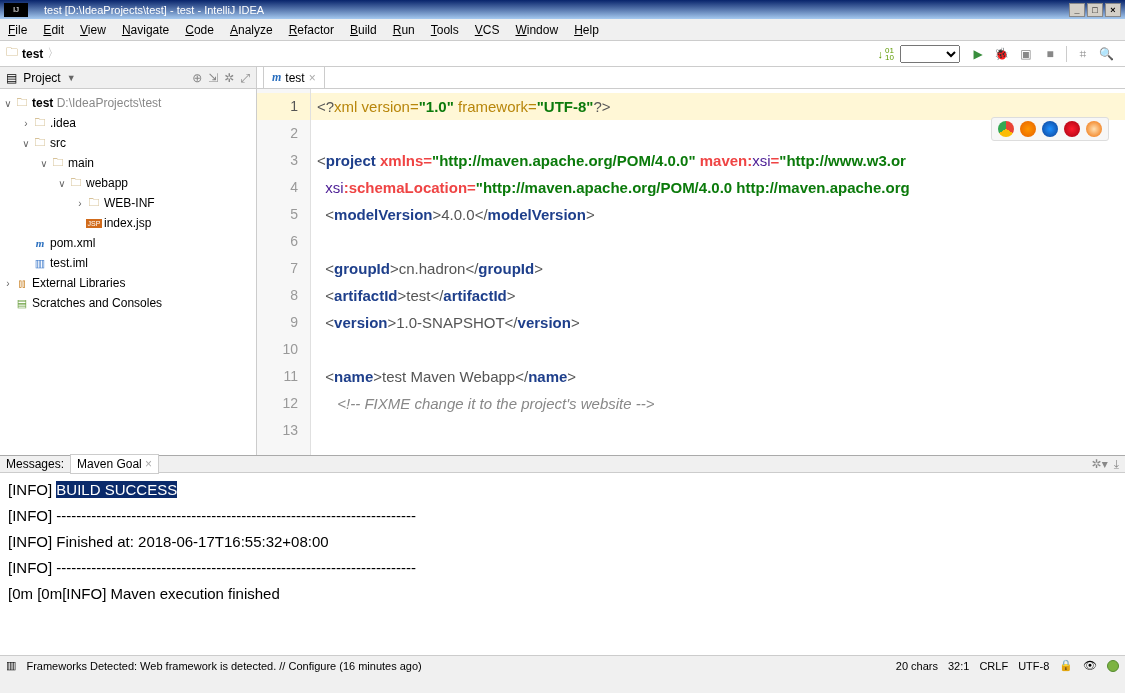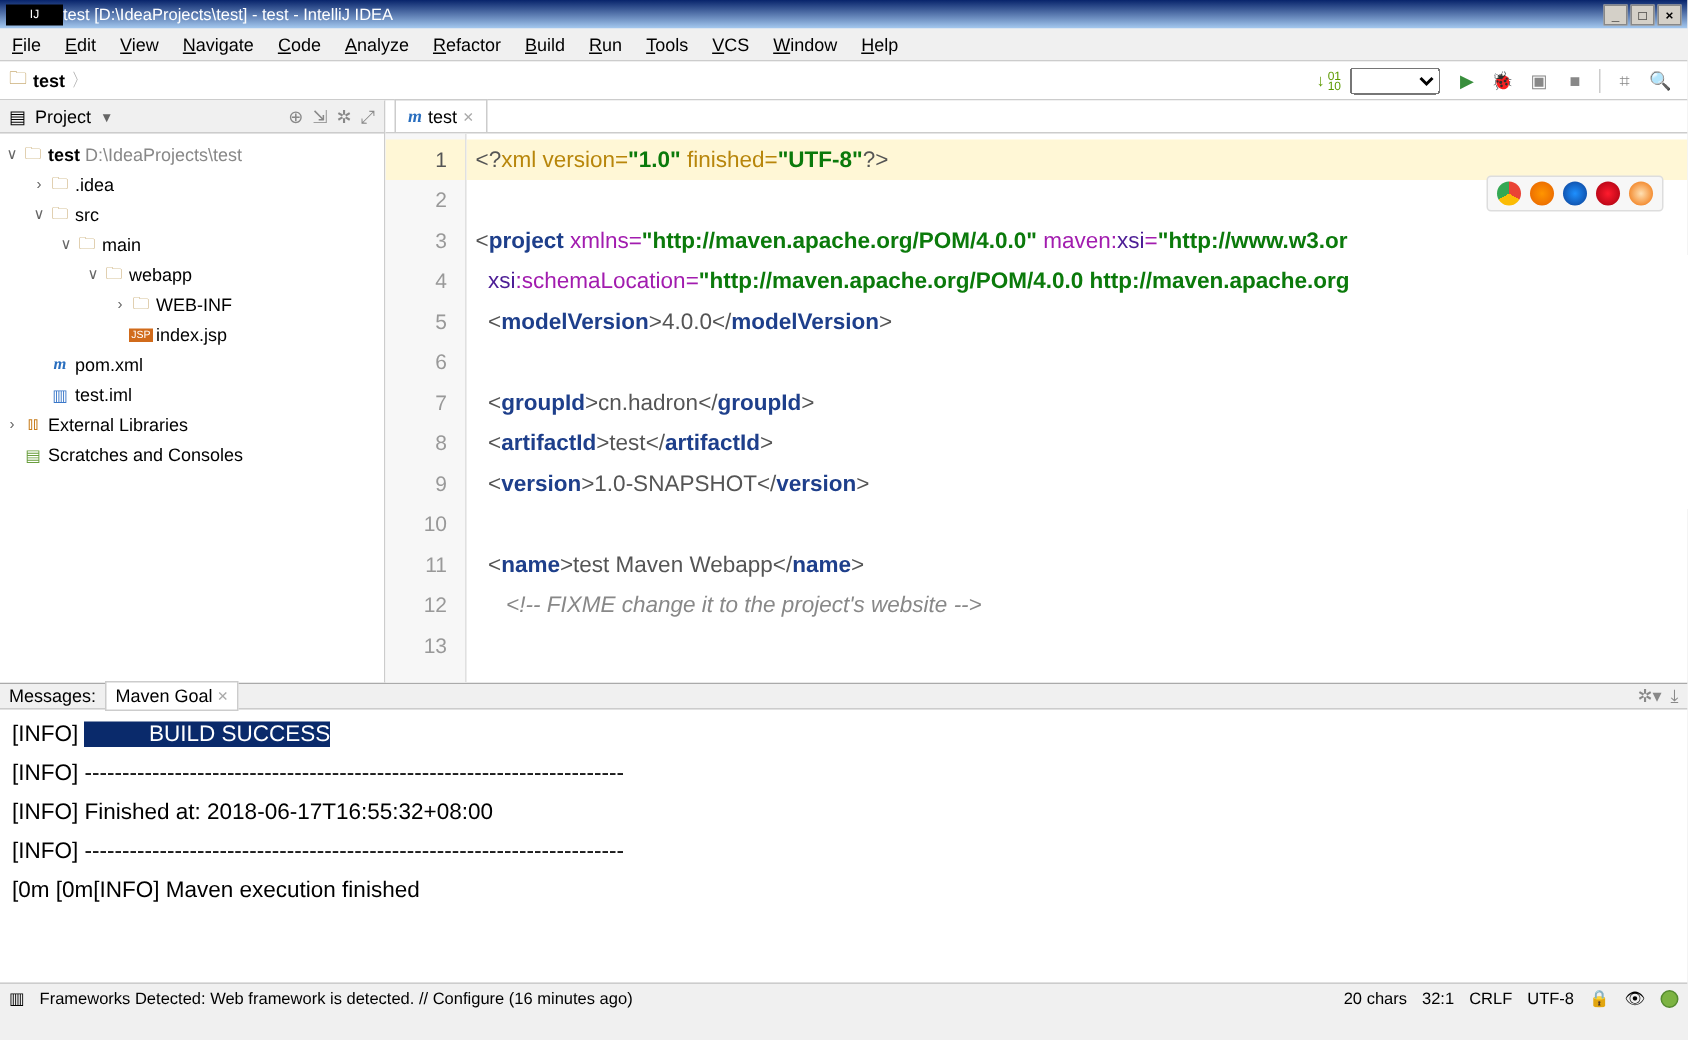--- a/index.html
+++ b/index.html
@@ -37,47 +37,47 @@
 .edtab { padding:3px 8px; border:1px solid #ccc; border-bottom:none; background:#fff; display:flex; align-items:center; gap:4px;}
 .editor { flex:1; display:flex; overflow:hidden; position:relative;}
 .gutter { width:54px; background:#f7f7f7; border-right:1px solid #e0e0e0; text-align:right; color:#999; font-family:Consolas,monospace; font-size:14px; padding-top:4px;}
 .gutter div { height:27px; padding-right:12px; line-height:27px;}
 .gutter div.cur { background:#fff7d6; color:#555;}
 .code { flex:1; font-family:Consolas,monospace; font-size:15px; padding-top:4px; overflow:hidden;}
 .code .ln { height:27px; line-height:27px; white-space:pre; padding-left:6px;}
 .code .ln.cur { background:#fff7d6; }
 .t-proc { color:#b8860b;}
 .t-tag  { color:#1e3f8b; font-weight:bold;}
-.t-attr { color:#a21caf;}
+.t-attr { color:#ef4444;font-weight:bold;}
 .t-nsattr { color:#4c1d95; }
 .t-str  { color:#0b7a0b; font-weight:bold;}
 .t-txt  { color:#555;}
 .t-com  { color:#888; font-style:italic;margin-left:12px;}
 .t-brk  { color:#555;}
 .browsericons { position:absolute; top:28px; right:16px; display:flex; gap:6px; background:#f7f7f7; border:1px solid #ddd; padding:3px 6px; border-radius:3px;}
 .bi { width:16px; height:16px; border-radius:50%; }
 
 .msgs { height:200px; display:flex; flex-direction:column; border-top:1px solid #aaa; background:#fff;}
 .msgs .head { height:17px; background:#f0f0f0; border-bottom:1px solid #ccc; display:flex; align-items:center; padding:2px 6px; font-size:12px; gap:6px;}
 .msgs .head .tab { padding:2px 6px; background:#fff; border:1px solid #ccc;}
 .msgs .head .spacer{flex:1;}
 .msgs .out { flex:1; font-family:Consolas,monospace; font-size:15px; padding:4px 8px; line-height:26px; overflow:auto;}
-.msgs .out .hi { background:#0a2a6b; color:#fff;padding-left:43px;}
+.msgs .out .hi { background:#0a2a6b; color:#fff;}
 
 .status { height:20px; background:#f0f0f0; border-top:1px solid #ccc; display:flex; align-items:center; font-size:11px; padding:0 6px; gap:10px;}
 .status .spacer{flex:1;}
 .folder-ic { color:#b38b3d;}
 .module-ic { color:#2a6fbf; font-weight:bold; font-family:serif; font-style:italic;}
 .dot-green { width:12px; height:12px; border-radius:50%; background:#7cb342; border:1px solid #558b2f;}
 </style>
 </head>
 <body>
 
 <div class="titlebar">
-  <span style="background:#000;color:#fff;width:38px;height:14px;display:inline-flex;align-items:center;justify-content:center;font-size:8px;margin-right:0;">IJ</span>
+  <span style="background:#000;color:#fff;width:24px;height:14px;display:inline-flex;align-items:center;justify-content:center;font-size:8px;margin-right:16px;">IJ</span>
   <span>test [D:\IdeaProjects\test] - test - IntelliJ IDEA</span>
   <div class="spacer"></div>
   <div class="wbtn">_</div>
   <div class="wbtn">□</div>
   <div class="wbtn">×</div>
 </div>
 
 <div class="menubar" id="menubar">
     <span><u>F</u>ile</span>
     <span><u>E</u>dit</span>
@@ -194,21 +194,21 @@
           <div>6</div>
           <div>7</div>
           <div>8</div>
           <div>9</div>
           <div>10</div>
           <div>11</div>
           <div>12</div>
           <div>13</div>
         </div>
       <div class="code" id="code">
-          <div class="ln cur"><span class="t-brk">&lt;?</span><span class="t-proc">xml version=</span><span class="t-str">"1.0"</span><span class="t-proc"> finished=</span><span class="t-str">"UTF-8"</span><span class="t-brk">?&gt;</span></div>
+          <div class="ln cur"><span class="t-brk">&lt;?</span><span class="t-proc">xml version=</span><span class="t-str">"1.0"</span><span class="t-proc"> framework=</span><span class="t-str">"UTF-8"</span><span class="t-brk">?&gt;</span></div>
           <div class="ln"></div>
           <div class="ln"><span class="t-brk">&lt;</span><span class="t-tag">project</span><span> </span><span class="t-attr">xmlns=</span><span class="t-str">"http://maven.apache.org/POM/4.0.0"</span><span> </span><span class="t-attr">maven:</span><span class="t-nsattr">xsi</span><span class="t-attr">=</span><span class="t-str">"http://www.w3.or</span></div>
           <div class="ln"><span>  </span><span class="t-nsattr">xsi</span><span class="t-attr">:schemaLocation=</span><span class="t-str">"http://maven.apache.org/POM/4.0.0 http://maven.apache.org</span></div>
           <div class="ln"><span>  </span><span class="t-brk">&lt;</span><span class="t-tag">modelVersion</span><span class="t-brk">&gt;</span><span class="t-txt">4.0.0</span><span class="t-brk">&lt;/</span><span class="t-tag">modelVersion</span><span class="t-brk">&gt;</span></div>
           <div class="ln"></div>
           <div class="ln"><span>  </span><span class="t-brk">&lt;</span><span class="t-tag">groupId</span><span class="t-brk">&gt;</span><span class="t-txt">cn.hadron</span><span class="t-brk">&lt;/</span><span class="t-tag">groupId</span><span class="t-brk">&gt;</span></div>
           <div class="ln"><span>  </span><span class="t-brk">&lt;</span><span class="t-tag">artifactId</span><span class="t-brk">&gt;</span><span class="t-txt">test</span><span class="t-brk">&lt;/</span><span class="t-tag">artifactId</span><span class="t-brk">&gt;</span></div>
           <div class="ln"><span>  </span><span class="t-brk">&lt;</span><span class="t-tag">version</span><span class="t-brk">&gt;</span><span class="t-txt">1.0-SNAPSHOT</span><span class="t-brk">&lt;/</span><span class="t-tag">version</span><span class="t-brk">&gt;</span></div>
           <div class="ln"></div>
           <div class="ln"><span>  </span><span class="t-brk">&lt;</span><span class="t-tag">name</span><span class="t-brk">&gt;</span><span class="t-txt">test Maven Webapp</span><span class="t-brk">&lt;/</span><span class="t-tag">name</span><span class="t-brk">&gt;</span></div>

